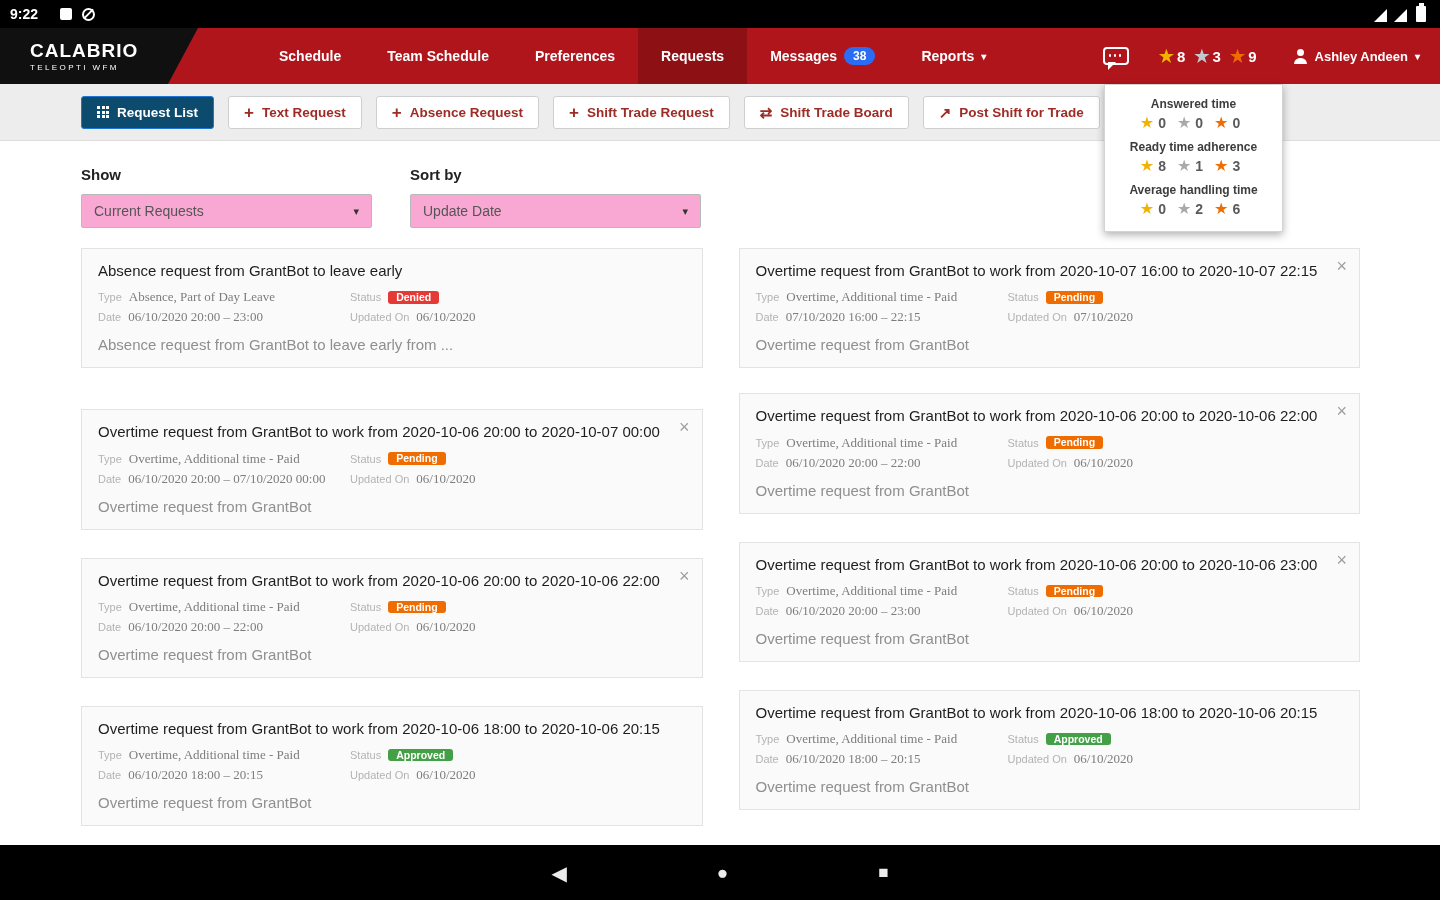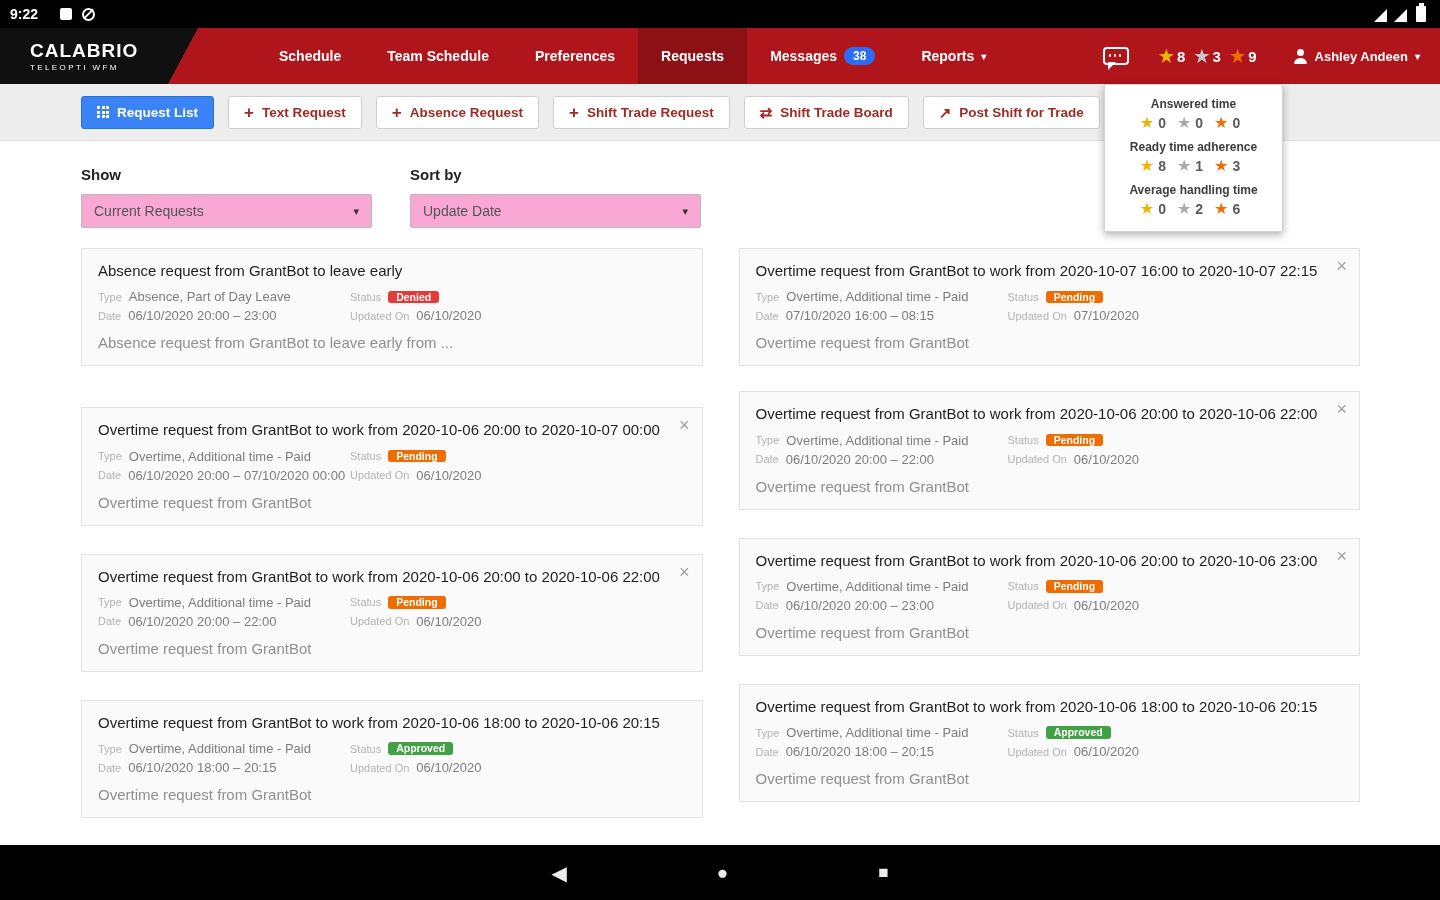--- a/index.html
+++ b/index.html
@@ -43,21 +43,21 @@
   .user-icon { width:15px; height:15px; position:relative; }
   .user-icon::before { content:''; position:absolute; top:0; left:4px; width:7px; height:7px; border-radius:50%; background:#fff; }
   .user-icon::after { content:''; position:absolute; bottom:0; left:1px; width:13px; height:6px; border-radius:6px 6px 0 0; background:#fff; }
 
   
   .toolbar { background:#ededed; border-bottom:1px solid #dedede; height:57px; display:flex; align-items:center; gap:14px; padding-left:81px; }
   .tbtn { background:#fff; border:1px solid #cfcfcf; border-radius:3px; height:33px; padding:0 15px; display:flex; align-items:center; gap:8px;
           font-family:inherit; font-size:13.5px; font-weight:bold; color:#9e2b25; cursor:pointer; white-space:nowrap; }
   .tbtn .plus { font-size:17px; line-height:1; }
   .tbtn .glyph-icon { font-size:15px; line-height:1; }
-  .tbtn.active { background:#3b82f6; border-color:#1f76d2; color:#fff; }
+  .tbtn.active { background:#0c4a6e; border-color:#1f76d2; color:#fff; }
   .grid-icon { display:grid; grid-template-columns:repeat(3,3px); grid-auto-rows:3px; gap:1.5px; }
   .grid-icon i { background:#fff; display:block; }
 
   
   .gami-panel { position:absolute; top:84px; right:157px; width:179px; background:#fff; border:1px solid #d4d4d4;
                 box-shadow:0 3px 8px rgba(0,0,0,.3); padding:12px 8px 14px; z-index:60; text-align:center; }
   .gami-label { font-size:12px; font-weight:bold; color:#3d3d3d; margin-top:9px; }
   .gami-label:first-child { margin-top:0; }
   .gami-stars { display:flex; justify-content:center; align-items:center; gap:4px; margin-top:4px; font-size:14px; color:#5a5a5a; }
   .gami-stars .star { font-size:16px; line-height:1; }
@@ -77,21 +77,21 @@
   .card { background:#fafafa; border:1px solid #e3e3e3; padding:12px 16px 14px; position:relative; }
   .mb   { margin-bottom:28px; }
   .mb-lg{ margin-bottom:41px; }
   .mb-sm{ margin-bottom:25px; }
   .card-title { font-size:15px; font-weight:normal; color:#1e1e1e; line-height:1.35; margin:0 22px 8px 0; }
   .card-close { position:absolute; top:8px; right:12px; color:#9e9e9e; font-size:18px; line-height:1; cursor:pointer; }
   .meta { display:flex; align-items:center; font-size:13px; color:#8a8a8a; margin:4px 0; }
   .meta-left { width:252px; display:flex; align-items:center; gap:7px; flex-shrink:0; }
   .meta-pair { display:flex; align-items:center; gap:7px; }
   .meta-label { font-size:11px; color:#b3b3b3; }
-  .meta-value { font-size:13px; color:#7d7d7d; white-space:nowrap; }
+  .meta-value { font-size:13px; color:#7d7d7d; white-space:nowrap;font-family:Liberation Serif, serif; }
   .badge { color:#fff; font-size:10.5px; font-weight:bold; padding:1px 8px; border-radius:3px; line-height:1; }
   .card-body { font-size:15px; color:#8f8f8f; margin-top:11px; }
 
   
   .android-nav { position:absolute; bottom:0; left:0; width:100%; height:55px; background:#000;
                  display:flex; align-items:center; justify-content:center; gap:150px; }
   .android-nav span { color:#ececec; cursor:pointer; line-height:1; }
   .an-back { font-size:20px; }
   .an-home { font-size:19px; }
   .an-recents { font-size:17px; }
@@ -361,21 +361,21 @@
             <span class="meta-value">Overtime, Additional time - Paid</span>
           </span>
           <span class="meta-pair">
             <span class="meta-label">Status</span>
             <span class="badge" style="background: rgb(239, 108, 0);">Pending</span>
           </span>
         </div>
         <div class="meta">
           <span class="meta-left">
             <span class="meta-label">Date</span>
-            <span class="meta-value">07/10/2020 16:00 – 08:15</span>
+            <span class="meta-value">07/10/2020 16:00 – 22:15</span>
           </span>
           <span class="meta-pair">
             <span class="meta-label">Updated On</span>
             <span class="meta-value">07/10/2020</span>
           </span>
         </div>
         <div class="card-body">Overtime request from GrantBot</div>
       </div>
 
       <div class="card mb">

